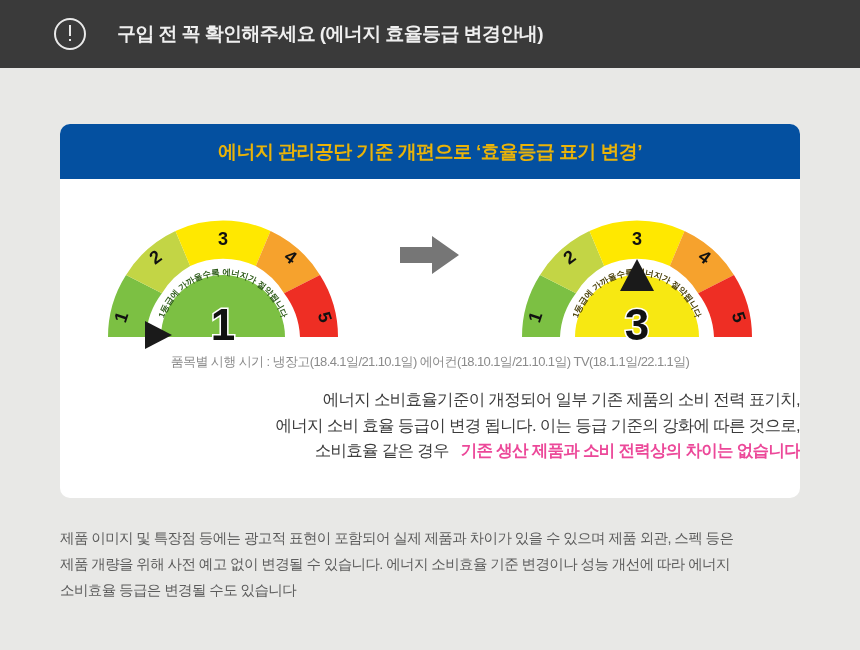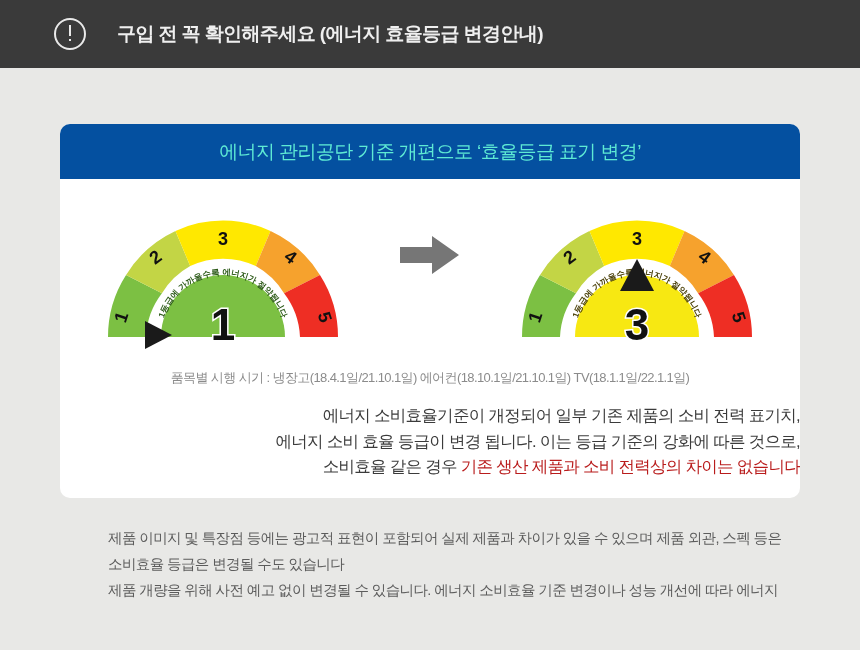--- a/index.html
+++ b/index.html
@@ -74,23 +74,23 @@
     overflow: hidden;
   }
   .card-header {
     height: 55px;
     background: #0450a0;
     display: flex;
     align-items: center;
     justify-content: center;
   }
   .card-header-title {
-    color: #5eead4;
+    color: #eab308;
     font-size: 19px;
-    font-weight: normal;
+    font-weight: bold;
     letter-spacing: -0.6px;
     white-space: nowrap;
   }
 
   
   .gauges {
     position: relative;
     height: 170px;
     display: flex;
     align-items: flex-end;
@@ -133,54 +133,54 @@
     margin-bottom: 26px;
     flex: 0 0 auto;
   }
 
   
   .schedule-note {
     text-align: center;
     font-size: 13px;
     color: #8b8b8b;
     letter-spacing: -0.6px;
-    margin-top: 20px;
+    margin-top: 4px;
     white-space: nowrap;
   }
   .body-copy {
     text-align: right;
     margin-top: 16px;
     line-height: 1.55;
     font-size: 16.5px;
     color: #3b3b3b;
     letter-spacing: -0.7px;
   }
   .body-copy .line {
     white-space: nowrap;
   }
   .body-copy .accent {
-    color: #b91c1c;
-    font-weight: normal;
+    color: #ec4899;
+    font-weight: bold;
+    margin-left: 8px;
   }
 
   
   .disclaimer {
     position: absolute;
     left: 60px;
     top: 525px;
     width: 740px;
     font-size: 14.5px;
     color: #5c5c5c;
     line-height: 1.8;
     letter-spacing: -0.6px;
   }
   .disclaimer .line {
     display: block;
     white-space: nowrap;
-    margin-left: 48px;
   }
 </style>
 </head>
 <body>
 
 <div class="topbar">
   <div class="topbar-icon"></div>
   <div class="topbar-title">구입 전 꼭 확인해주세요 (에너지 효율등급 변경안내)</div>
 </div>
 
@@ -268,15 +268,15 @@
   <div class="body-copy">
     <div class="line">에너지 소비효율기준이 개정되어 일부 기존 제품의 소비 전력 표기치,</div>
     <div class="line">에너지 소비 효율 등급이 변경 됩니다. 이는 등급 기준의 강화에 따른 것으로,</div>
     <div class="line"><span>소비효율 같은 경우 </span><span class="accent">기존 생산 제품과 소비 전력상의 차이는 없습니다</span></div>
   </div>
 
 </div>
 
 <div class="disclaimer">
   <span class="line">제품 이미지 및 특장점 등에는 광고적 표현이 포함되어 실제 제품과 차이가 있을 수 있으며 제품 외관, 스펙 등은</span>
+  <span class="line">제품 개량을 위해 사전 예고 없이 변경될 수 있습니다.  에너지 소비효율 기준 변경이나 성능 개선에 따라 에너지</span>
   <span class="line">소비효율 등급은 변경될 수도 있습니다</span>
-  <span class="line">제품 개량을 위해 사전 예고 없이 변경될 수 있습니다.  에너지 소비효율 기준 변경이나 성능 개선에 따라 에너지</span>
 </div>
 
 </body></html>

